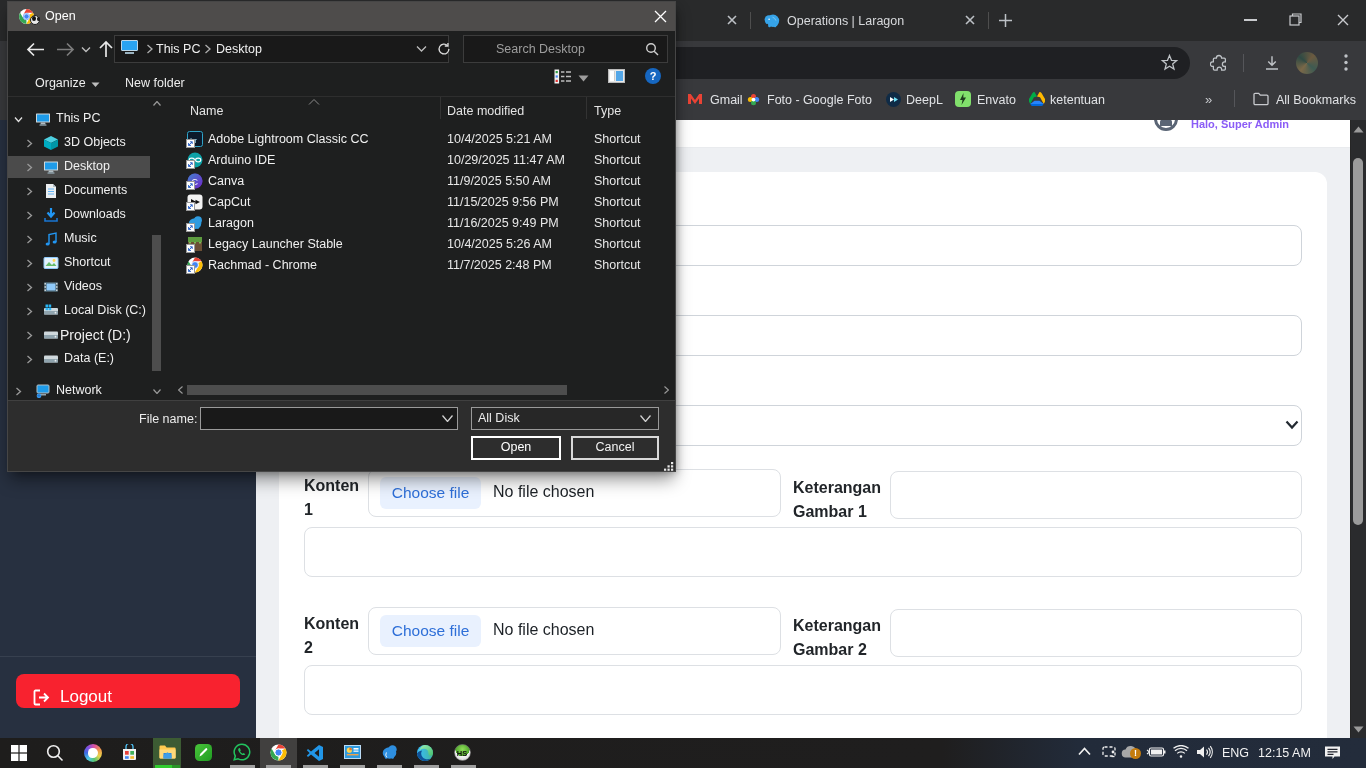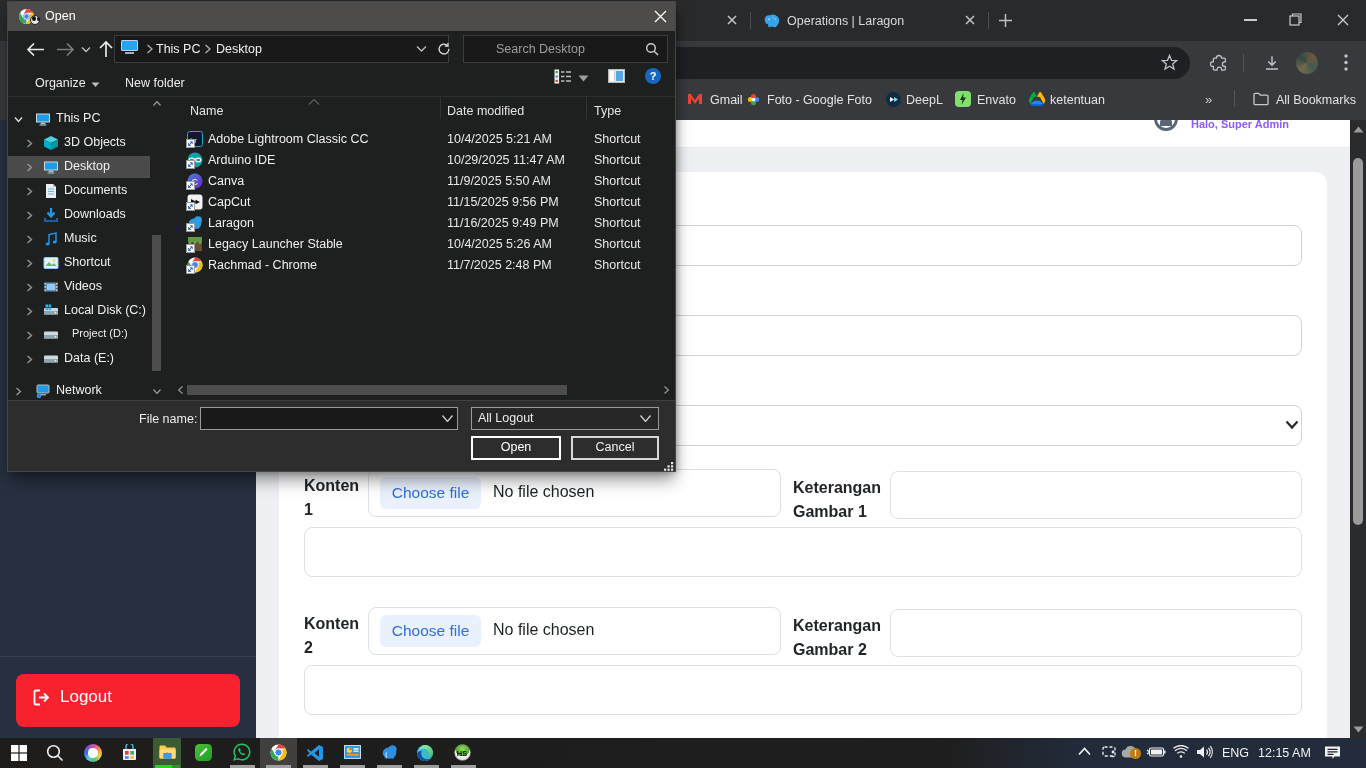--- a/index.html
+++ b/index.html
@@ -113,21 +113,21 @@
 
   <div class="abs" style="left:0;top:120px;width:1350px;height:28px;background:#fff;border-bottom:1px solid #e9ebee;"></div>
   <div class="abs" style="left:1150px;top:120px;width:200px;height:15px;overflow:hidden;">
     <div style="position:absolute;left:4px;top:-13px;width:24px;height:24px;border-radius:50%;background:#fff;border:3px solid #5a6575;"></div>
     <div style="position:absolute;left:10px;top:-2px;width:12px;height:8px;border-radius:50% 50% 0 0;background:#5a6575;"></div>
     <div class="abs" style="left:41px;top:-2px;color:#8b5cf6;font-size:11px;font-weight:bold;white-space:nowrap;">Halo, Super Admin</div>
   </div>
 
   <div class="abs" style="left:0;top:120px;width:256px;height:618px;background:#273040;"></div>
   <div class="abs" style="left:0;top:656px;width:256px;height:1px;background:#37404f;"></div>
-  <div class="abs" style="left:16px;top:674px;width:224px;height:53px;border-radius:8px;background:#f8222f;">
+  <div class="abs" style="left:16px;top:674px;width:224px;height:34px;border-radius:8px;background:#f8222f;">
     <svg style="position:absolute;left:17px;top:15px" width="17" height="17" viewBox="0 0 17 17">
         <path d="M7 1.5 H2.5 a1 1 0 0 0 -1 1 v12 a1 1 0 0 0 1 1 H7" fill="none" stroke="#fff" stroke-width="1.8"></path>
         <path d="M6 8.5 h8.5 M11 4.5 l4 4 -4 4" fill="none" stroke="#fff" stroke-width="1.8"></path>
       </svg>
     <div style="position:absolute;left:44px;top:13px;color:#fff;font-size:17px;">Logout</div>
   </div>
 
   <div class="abs" style="left:279px;top:172px;width:1048px;height:566px;background:#fff;border-radius:12px 12px 0 0;"></div>
 
   <div class="abs" style="left:304px;top:225px;width:998px;height:41px;background:#fff;border:1px solid #cfd4da;border-radius:8px;"></div>
@@ -345,21 +345,21 @@
         </svg>
 <div class="abs" style="left:56px;top:206px;color:#f0f0f0;font-size:12.5px;">Local Disk (C:)</div>
 <svg class="abs" style="left:17px;top:234px" width="9" height="9" viewBox="0 0 9 9">
           <path d="M2.5 1 L6.5 4.5 L2.5 8" fill="none" stroke="#9a9a9a" stroke-width="1.3"></path>
         </svg>
 <svg class="abs" style="left:35px;top:230px" width="16" height="16" viewBox="0 0 16 16">
           <rect x="1" y="4.5" width="14" height="7" rx="1" fill="#cfd8dc"></rect>
           <rect x="1" y="8" width="14" height="3.5" fill="#90a4ae"></rect>
           <circle cx="12.5" cy="9.7" r="0.9" fill="#eceff1"></circle>
         </svg>
-<div class="abs" style="left:64px;top:230px;color:#f0f0f0;font-size:11px;text-align:center;">Project (D:)</div>
+<div class="abs" style="left:52px;top:230px;color:#f0f0f0;font-size:14px;text-align:center;">Project (D:)</div>
 <svg class="abs" style="left:17px;top:258px" width="9" height="9" viewBox="0 0 9 9">
           <path d="M2.5 1 L6.5 4.5 L2.5 8" fill="none" stroke="#9a9a9a" stroke-width="1.3"></path>
         </svg>
 <svg class="abs" style="left:35px;top:254px" width="16" height="16" viewBox="0 0 16 16">
           <rect x="1" y="4.5" width="14" height="7" rx="1" fill="#cfd8dc"></rect>
           <rect x="1" y="8" width="14" height="3.5" fill="#90a4ae"></rect>
           <circle cx="12.5" cy="9.7" r="0.9" fill="#eceff1"></circle>
         </svg>
 <div class="abs" style="left:56px;top:254px;color:#f0f0f0;font-size:12.5px;">Data (E:)</div>
 <svg class="abs" style="left:6px;top:290px" width="9" height="9" viewBox="0 0 9 9">
@@ -520,21 +520,21 @@
         <path d="M0.5 0.5 L4.5 4 L0.5 7.5" fill="none" stroke="#9a9a9a" stroke-width="1.2"></path>
       </svg>
 
     <div class="abs" style="left:0;top:398px;width:667px;height:71px;background:#2d2d2d;border-top:1px solid #404040;"></div>
     <div class="abs" style="left:131px;top:410px;color:#ececec;font-size:12.5px;">File name:</div>
     <div class="abs" style="left:192px;top:405px;width:258px;height:23px;background:#191919;border:1px solid #9a9a9a;"></div>
     <svg class="abs" style="left:434px;top:413px" width="11" height="7" viewBox="0 0 11 7">
         <path d="M0.5 0.5 L5.5 6.5 L10.5 0.5" fill="none" stroke="#d0d0d0" stroke-width="1.3"></path>
       </svg>
     <div class="abs" style="left:463px;top:405px;width:188px;height:23px;background:#272727;border:1px solid #9a9a9a;"></div>
-    <div class="abs" style="left:470px;top:409px;color:#ececec;font-size:12.5px;">All Logout</div>
+    <div class="abs" style="left:470px;top:409px;color:#ececec;font-size:12.5px;">All Disk</div>
     <svg class="abs" style="left:632px;top:413px" width="11" height="7" viewBox="0 0 11 7">
         <path d="M0.5 0.5 L5.5 6.5 L10.5 0.5" fill="none" stroke="#d0d0d0" stroke-width="1.3"></path>
       </svg>
     <div class="abs" style="left:463px;top:434px;width:90px;height:24px;background:#2d2d2d;border:2px solid #fff;color:#fff;font-size:12.5px;text-align:center;line-height:19px;">Open</div>
     <div class="abs" style="left:563px;top:434px;width:88px;height:24px;background:#2d2d2d;border:2px solid #d8d8d8;color:#f2f2f2;font-size:12.5px;text-align:center;line-height:19px;">Cancel</div>
     <div class="abs" style="left:656px;top:460px;width:10px;height:9px;">
       <svg width="10" height="9" viewBox="0 0 10 9">
           <g fill="#e8e8e8">
             <rect x="7" y="0" width="2.2" height="2.2"></rect>
             <rect x="3.5" y="3.3" width="2.2" height="2.2"></rect>

